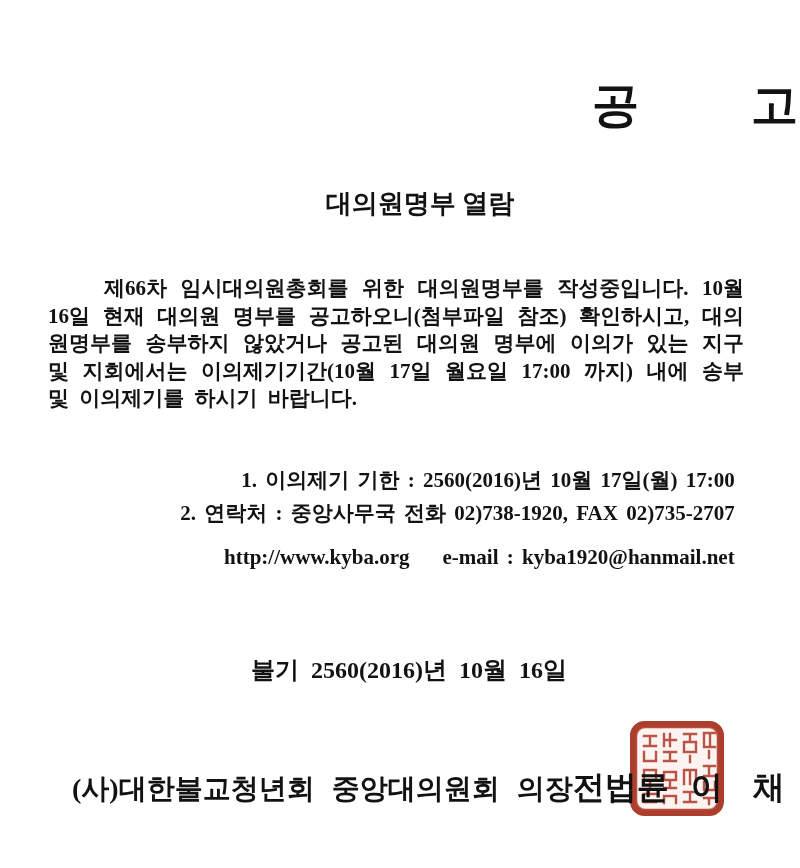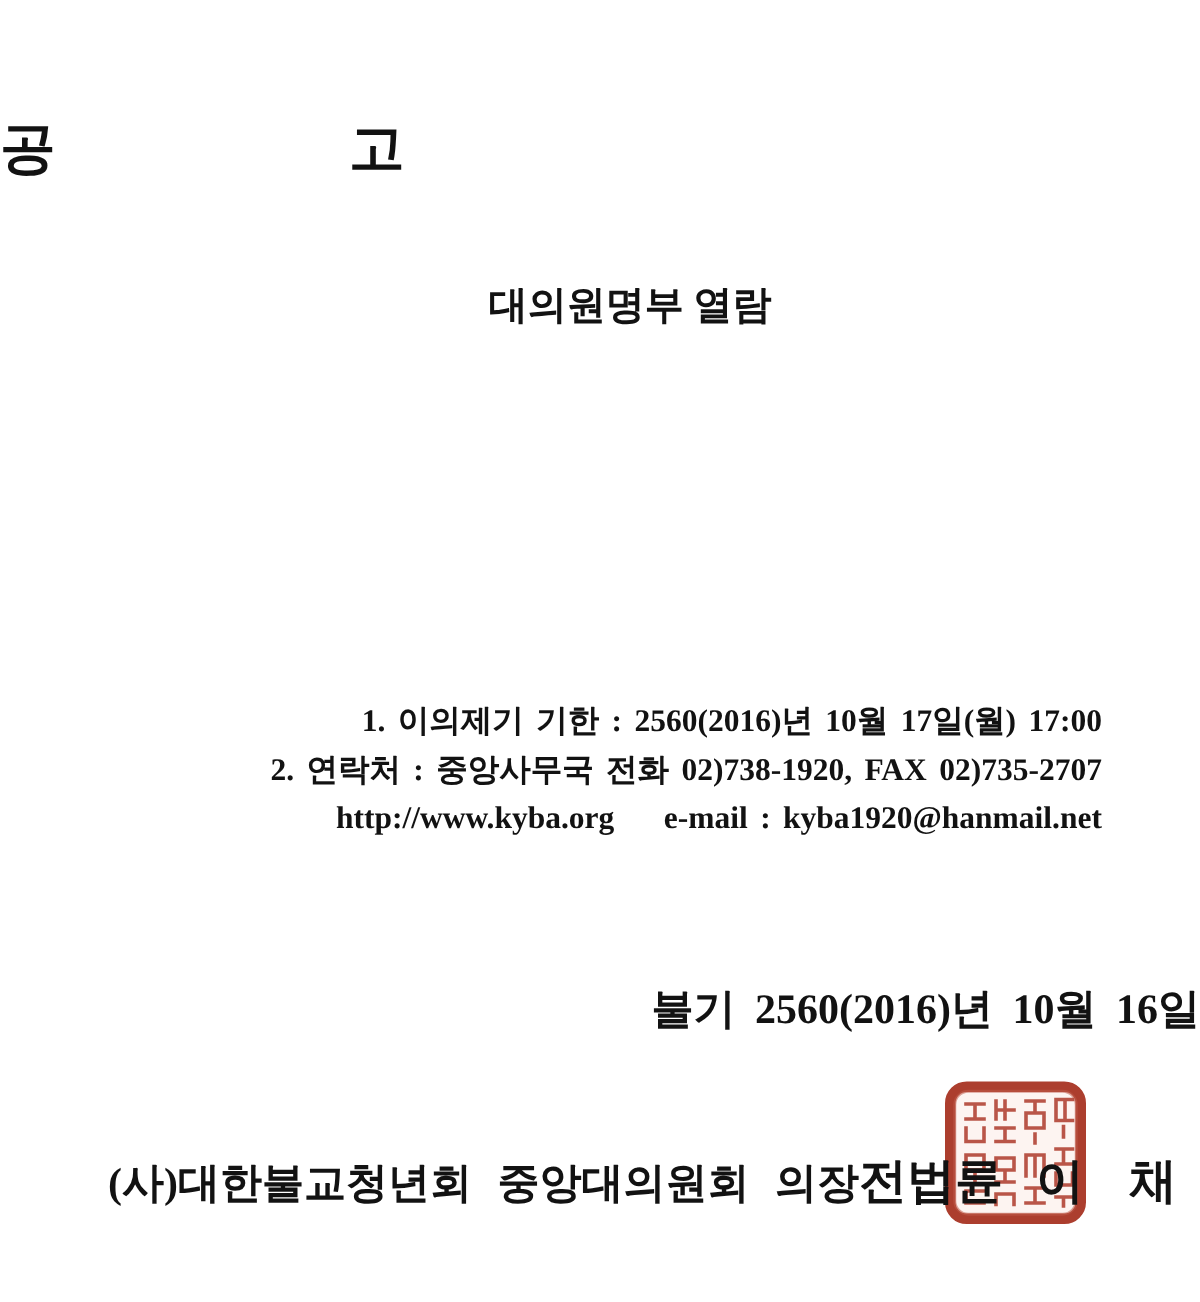--- a/index.html
+++ b/index.html
@@ -9,26 +9,25 @@
     width: 800px;
     height: 868px;
     background: #ffffff;
     font-family: "Liberation Serif", "DejaVu Serif", serif;
     color: #121212;
     overflow: hidden;
   }
   .notice-title {
     position: absolute;
     top: 74px; left: 0; right: 0;
-    text-align: left;
-    font-size: 37px;
+    text-align: right;
+    font-size: 47px;
     font-weight: 700;
     white-space: pre;
     letter-spacing: 2px;
-    font-family: Liberation Mono, monospace;
   }
   .notice-subtitle {
     position: absolute;
     top: 186px; left: 0; right: 0;
     text-align: center;
     font-size: 26px;
     font-weight: 600;
     padding-left: 40px;
   }
   .body-paragraph {
@@ -46,26 +45,27 @@
     top: 464px; left: 152px;
     font-size: 21px;
     line-height: 32.5px;
     font-weight: 600;
     word-spacing: 3px;
     text-align: right;
   }
   .info-list .sub-line {
     margin-left: 72px;
     white-space: pre;
+    margin-top: 12px;
   }
   .date-line {
     position: absolute;
     top: 654px; left: 0; right: 0;
-    text-align: right;
-    font-size: 28px;
+    text-align: center;
+    font-size: 24px;
     font-weight: 600;
     word-spacing: 6px;
     margin-left: 18px;
   }
   .signature-line {
     position: absolute;
     top: 766px; left: 72px;
     display: flex;
     align-items: baseline;
     z-index: 2;
@@ -96,20 +96,21 @@
 </style>
 </head>
 <body>
 
 <div class="page">
 
   <div class="notice-title">공        고</div>
 
   <div class="notice-subtitle">대의원명부 열람</div>
 
+  <div class="body-paragraph">제66차 임시대의원총회를 위한 대의원명부를 작성중입니다. 10월 16일 현재 대의원 명부를 공고하오니(첨부파일 참조) 확인하시고, 대의원명부를 송부하지 않았거나 공고된 대의원 명부에 이의가 있는 지구 및 지회에서는 이의제기기간(10월 17일 월요일 17:00 까지) 내에 송부 및 이의제기를 하시기 바랍니다.</div>
 
   <div class="info-list">
     <div>1. 이의제기 기한 : 2560(2016)년 10월 17일(월) 17:00</div>
     <div>2. 연락처 : 중앙사무국 전화 02)738-1920, FAX 02)735-2707</div>
     <div class="sub-line">http://www.kyba.org    e-mail : kyba1920@hanmail.net</div>
   </div>
 
   <div class="date-line">불기 2560(2016)년 10월 16일</div>
 
   <div class="signature-line">

